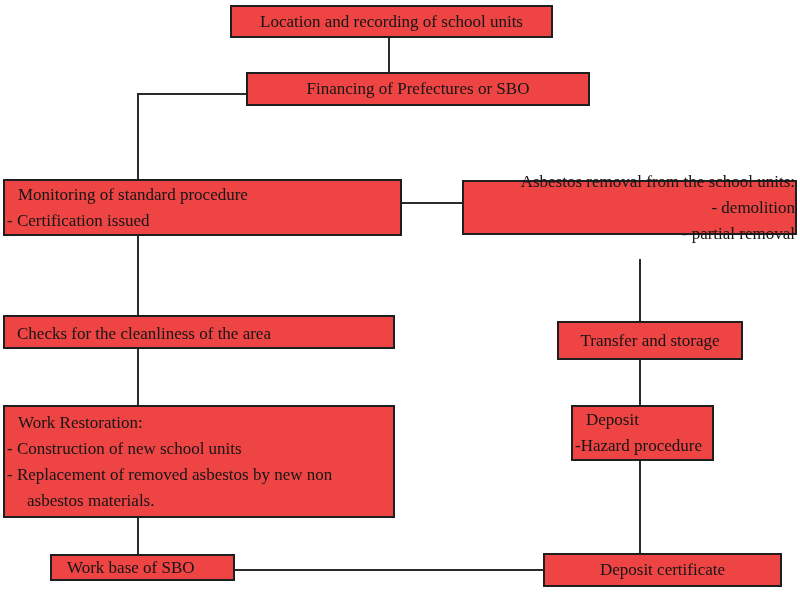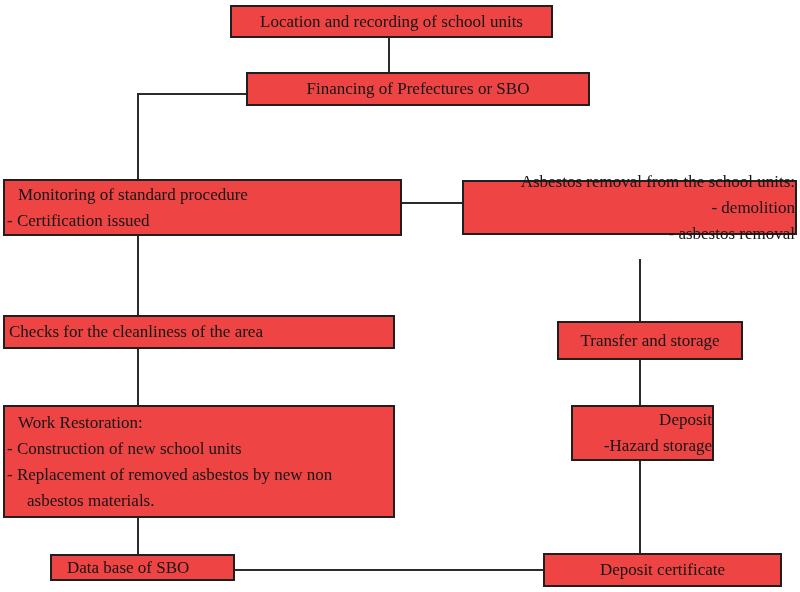--- a/index.html
+++ b/index.html
@@ -39,24 +39,24 @@
     background: #2b2b2b;
   }
   .edge.v { width: 2px; }
   .edge.h { height: 2px; }
 
   
   #b-location   { left: 230px; top: 5px;   width: 323px; height: 33px; }
   #b-financing  { left: 246px; top: 72px;  width: 344px; height: 34px; }
   #b-monitoring { left: 3px;   top: 179px; width: 399px; height: 57px; }
   #b-asbestos   { left: 462px; top: 180px; width: 335px; height: 55px; align-items: flex-end; }
-  #b-checks     { left: 3px;   top: 315px; width: 392px; height: 34px; padding-left: 4px; }
+  #b-checks     { left: 3px;   top: 315px; width: 392px; height: 34px; padding-left: 12px; justify-content: flex-end; }
   #b-transfer   { left: 557px; top: 321px; width: 186px; height: 39px; }
   #b-work       { left: 3px;   top: 405px; width: 392px; height: 113px; }
-  #b-deposit    { left: 571px; top: 405px; width: 143px; height: 56px; text-align: right; }
+  #b-deposit    { left: 571px; top: 405px; width: 143px; height: 56px; }
   #b-database   { left: 50px;  top: 554px; width: 185px; height: 27px; }
   #b-certificate{ left: 543px; top: 553px; width: 239px; height: 34px; }
 </style>
 </head>
 <body>
 
 <div id="stage">
 
   <div class="edge v" style="left:388px; top:38px;  height:34px;"></div>
   <div class="edge h" style="left:137px; top:93px;  width:110px;"></div>
@@ -79,44 +79,44 @@
   </div>
 
   <div id="b-monitoring" class="box left">
     <span class="ln t">Monitoring of standard procedure</span>
     <span class="ln">- Certification issued</span>
   </div>
 
   <div id="b-asbestos" class="box left">
     <span class="ln t">Asbestos removal from the school units:</span>
     <span class="ln">- demolition</span>
-    <span class="ln">- asbestos removal</span>
+    <span class="ln">- partial removal</span>
   </div>
 
   <div id="b-checks" class="box left">
     <span class="ln">Checks for the cleanliness of the area</span>
   </div>
 
   <div id="b-transfer" class="box center">
     <span class="ln">Transfer and storage</span>
   </div>
 
   <div id="b-work" class="box left">
     <span class="ln t">Work Restoration:</span>
     <span class="ln">- Construction of new school units</span>
     <span class="ln">- Replacement of removed asbestos by new non</span>
     <span class="ln c">asbestos materials.</span>
   </div>
 
   <div id="b-deposit" class="box left">
     <span class="ln t">Deposit</span>
-    <span class="ln">-Hazard storage</span>
+    <span class="ln">-Hazard procedure</span>
   </div>
 
   <div id="b-database" class="box left">
-    <span class="ln p13">Data base of SBO</span>
+    <span class="ln p13">Work base of SBO</span>
   </div>
 
   <div id="b-certificate" class="box center">
     <span class="ln">Deposit certificate</span>
   </div>
 
 </div>
 
 </body></html>

